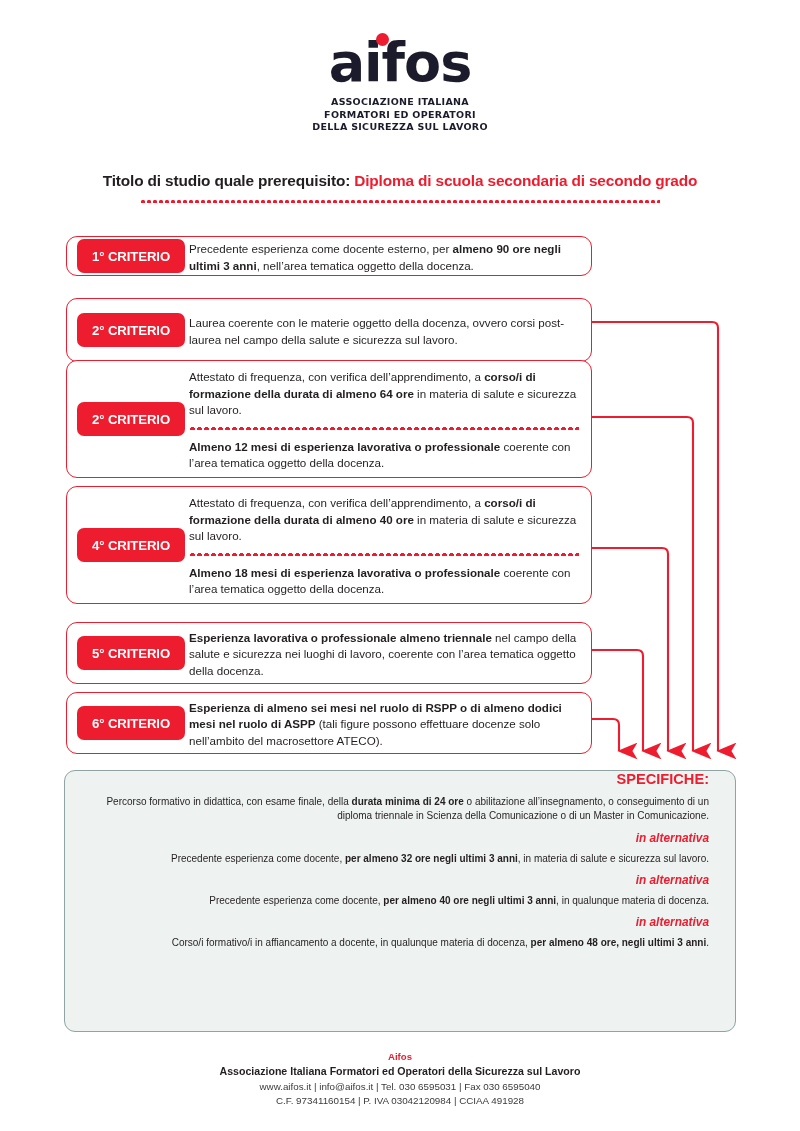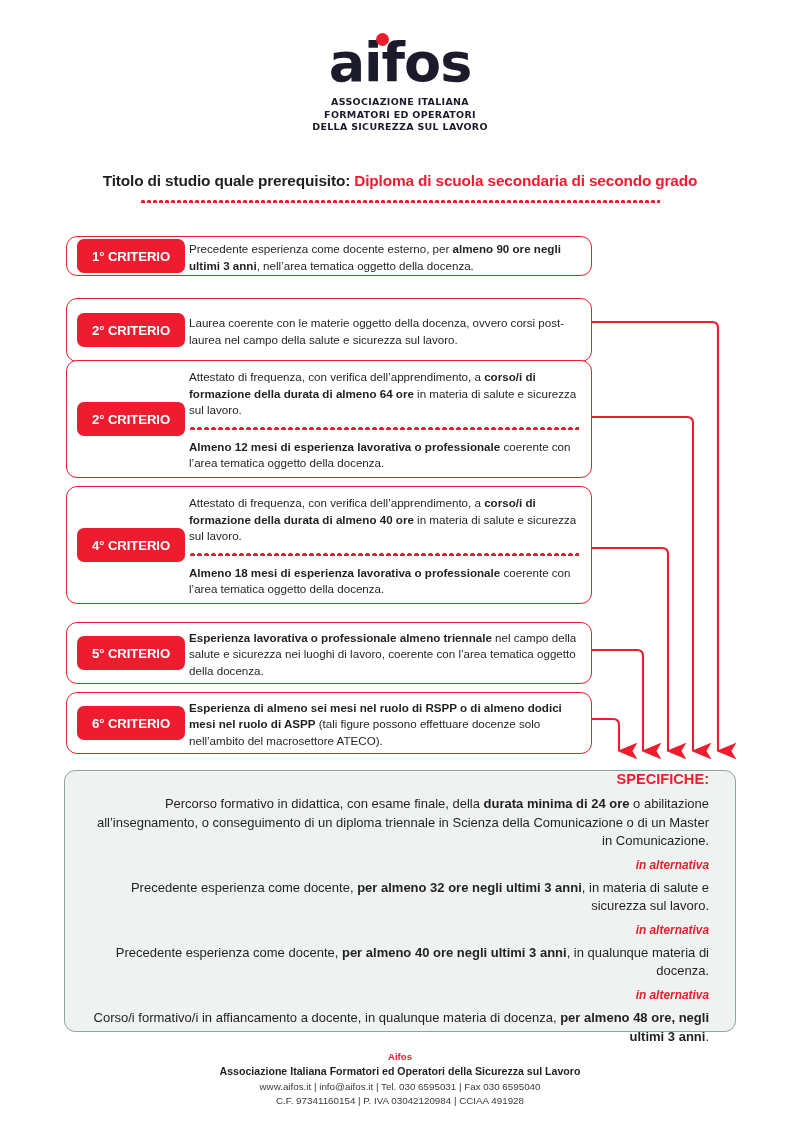--- a/index.html
+++ b/index.html
@@ -129,21 +129,21 @@
     padding: 0 26px 0 26px;
     text-align: right;
   }
   .spec-title {
     color: #ED1C2E;
     font-size: 14.6px;
     font-weight: 700;
     margin-bottom: 8px;
   }
   .spec p {
-    font-size: 13px;
+    font-size: 10px;
     line-height: 1.43;
     color: #231f20;
     margin: 0;
   }
   .spec p b { font-weight: 700; }
   .spec .alt {
     color: #ED1C2E;
     font-style: italic;
     font-weight: 700;
     font-size: 11.9px;

